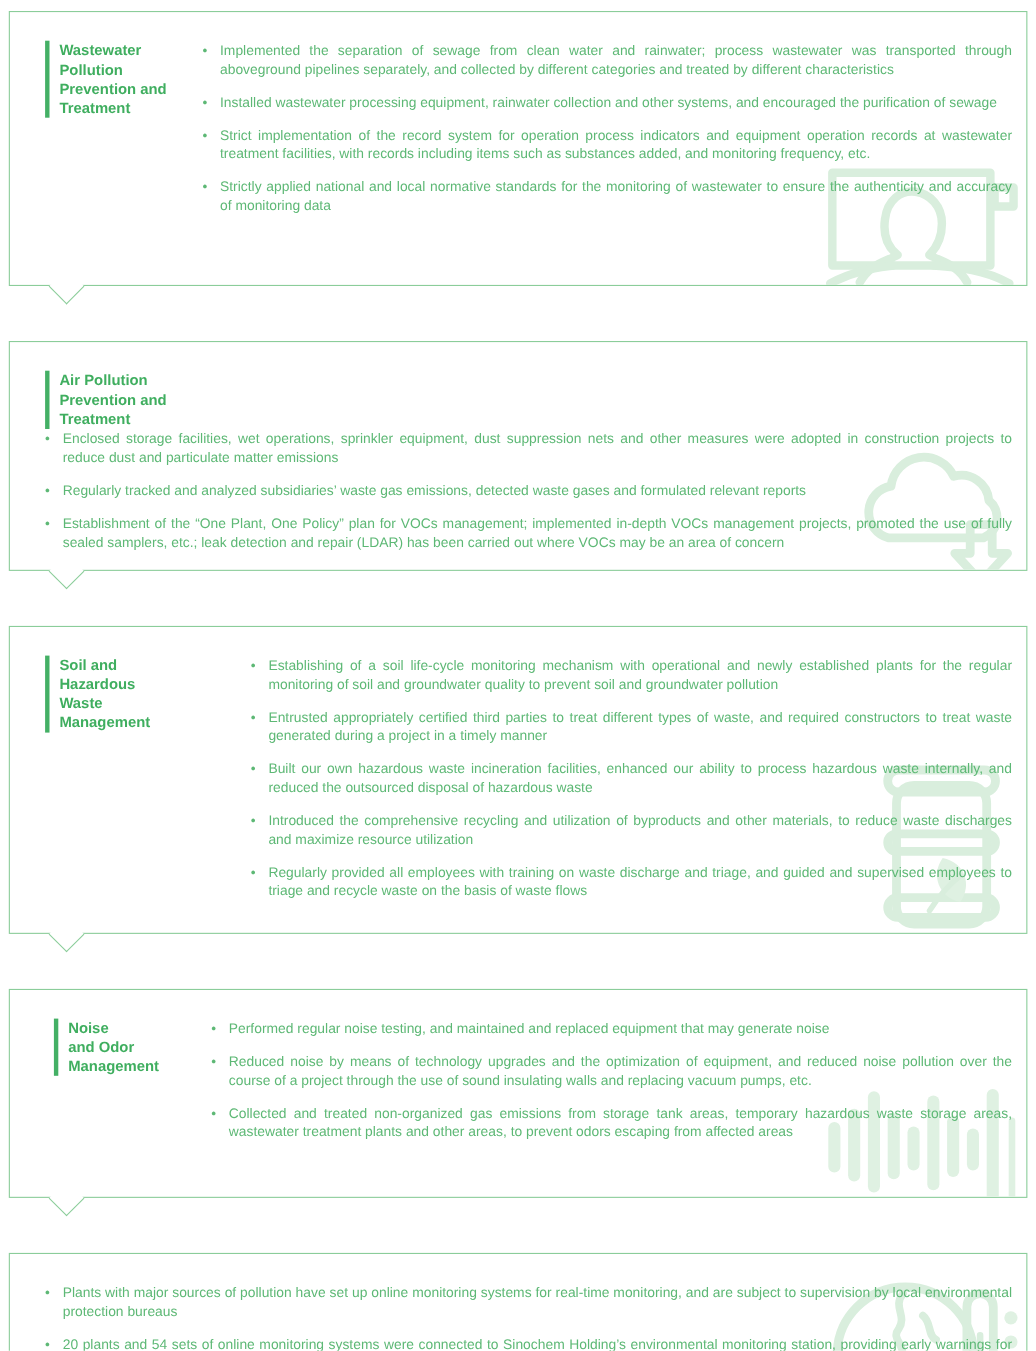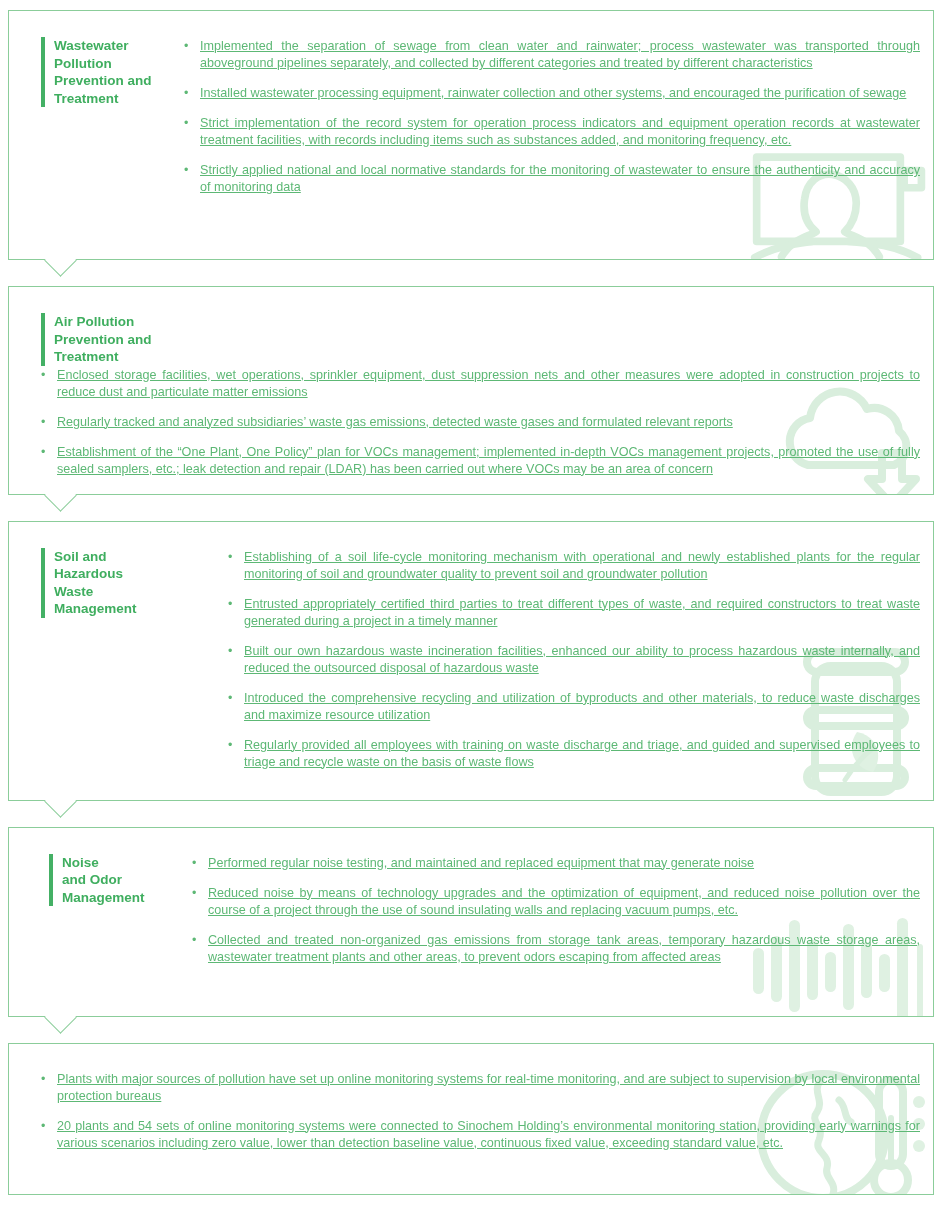--- a/index.html
+++ b/index.html
@@ -16,21 +16,21 @@
     width:942px;height:1228px;overflow:hidden;
     font-family:"Liberation Sans","DejaVu Sans",sans-serif;
   }
   .page{width:942px;padding:10px 8px 0 8px;}
   .box{
     position:relative;
     border:1.4px solid var(--border-green);
     background:#fff;
     display:flex;align-items:flex-start;
     padding:26px 13px 16px 32px;
-    margin-bottom:26px;
+    margin-bottom:50px;
   }
   .box:last-child{margin-bottom:0;}
   .wm-clip{position:absolute;inset:0;overflow:hidden;z-index:0;pointer-events:none;}
   .watermark{position:absolute;}
   .title-col{
     position:relative;z-index:1;
     width:143px;flex-shrink:0;
     border-left:4px solid var(--bar-green);
     padding-left:9px;
   }
@@ -41,21 +41,21 @@
   }
   .bullets{position:relative;z-index:1;flex:1;padding-top:1px;}
   .bullet{display:flex;margin-bottom:13px;}
   .bullet:last-child{margin-bottom:0;}
   .dot{
     color:var(--body-green);font-size:12.5px;line-height:17px;
     width:16px;flex-shrink:0;
   }
   .bullet p{
     flex:1;color:var(--body-green);
-    font-size:12.6px;line-height:17px;text-align:justify;text-decoration:underline;
+    font-size:12.6px;line-height:17px;text-align:justify;
   }
   .chevron{
     position:absolute;left:40px;bottom:-13px;
     width:23px;height:23px;background:#fff;
     border-right:1.4px solid var(--border-green);
     border-bottom:1.4px solid var(--border-green);
     transform:rotate(45deg);
     z-index:2;
   }
   

